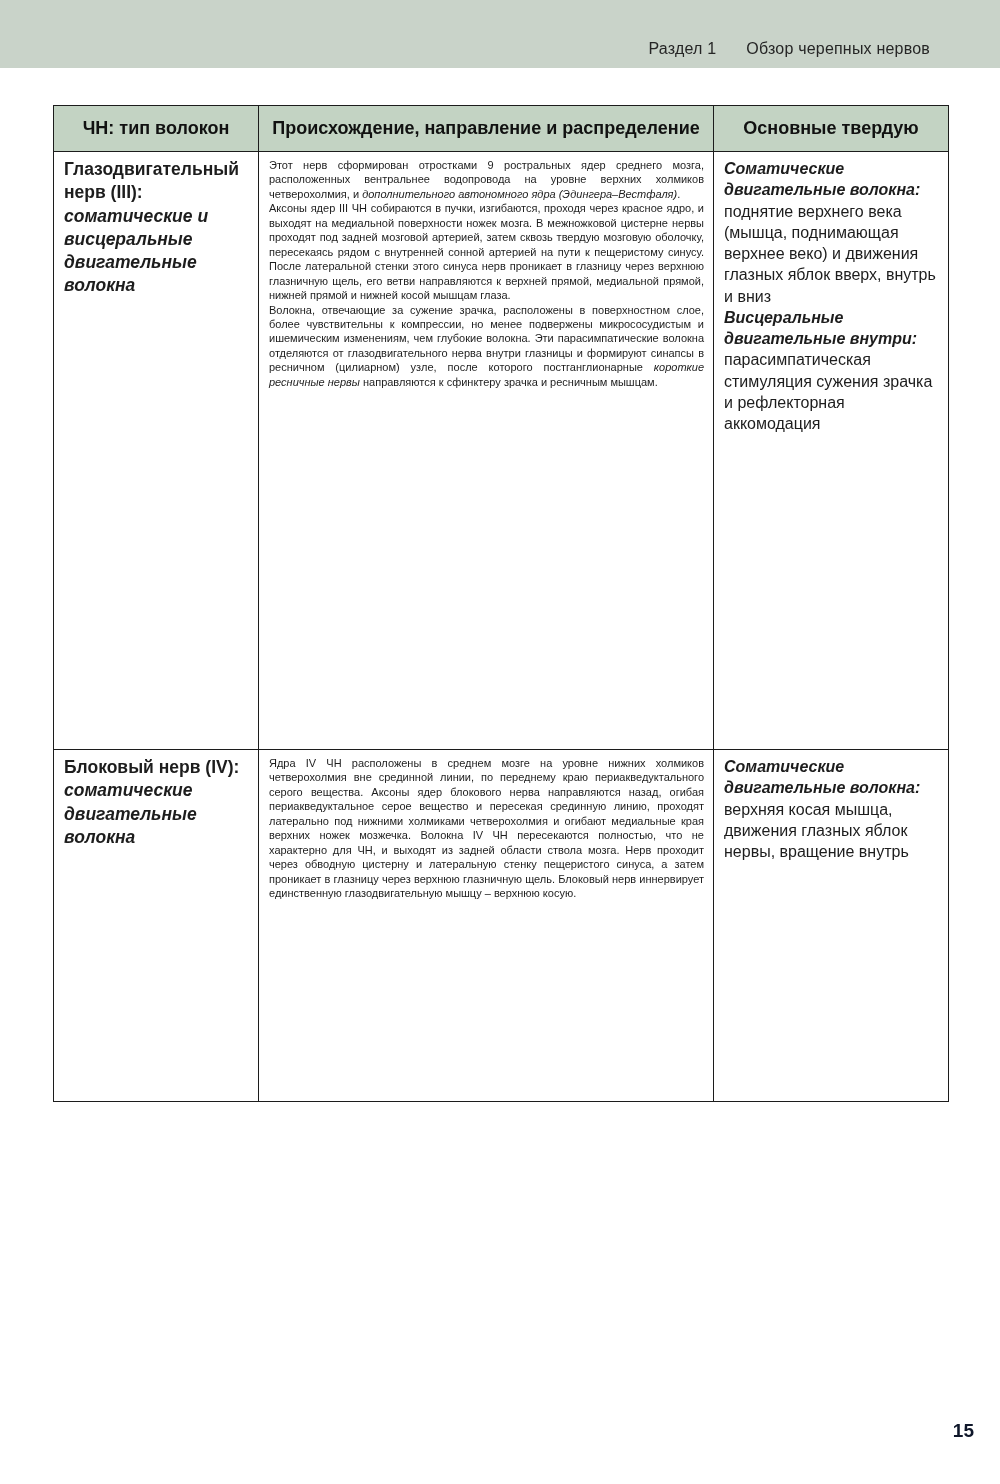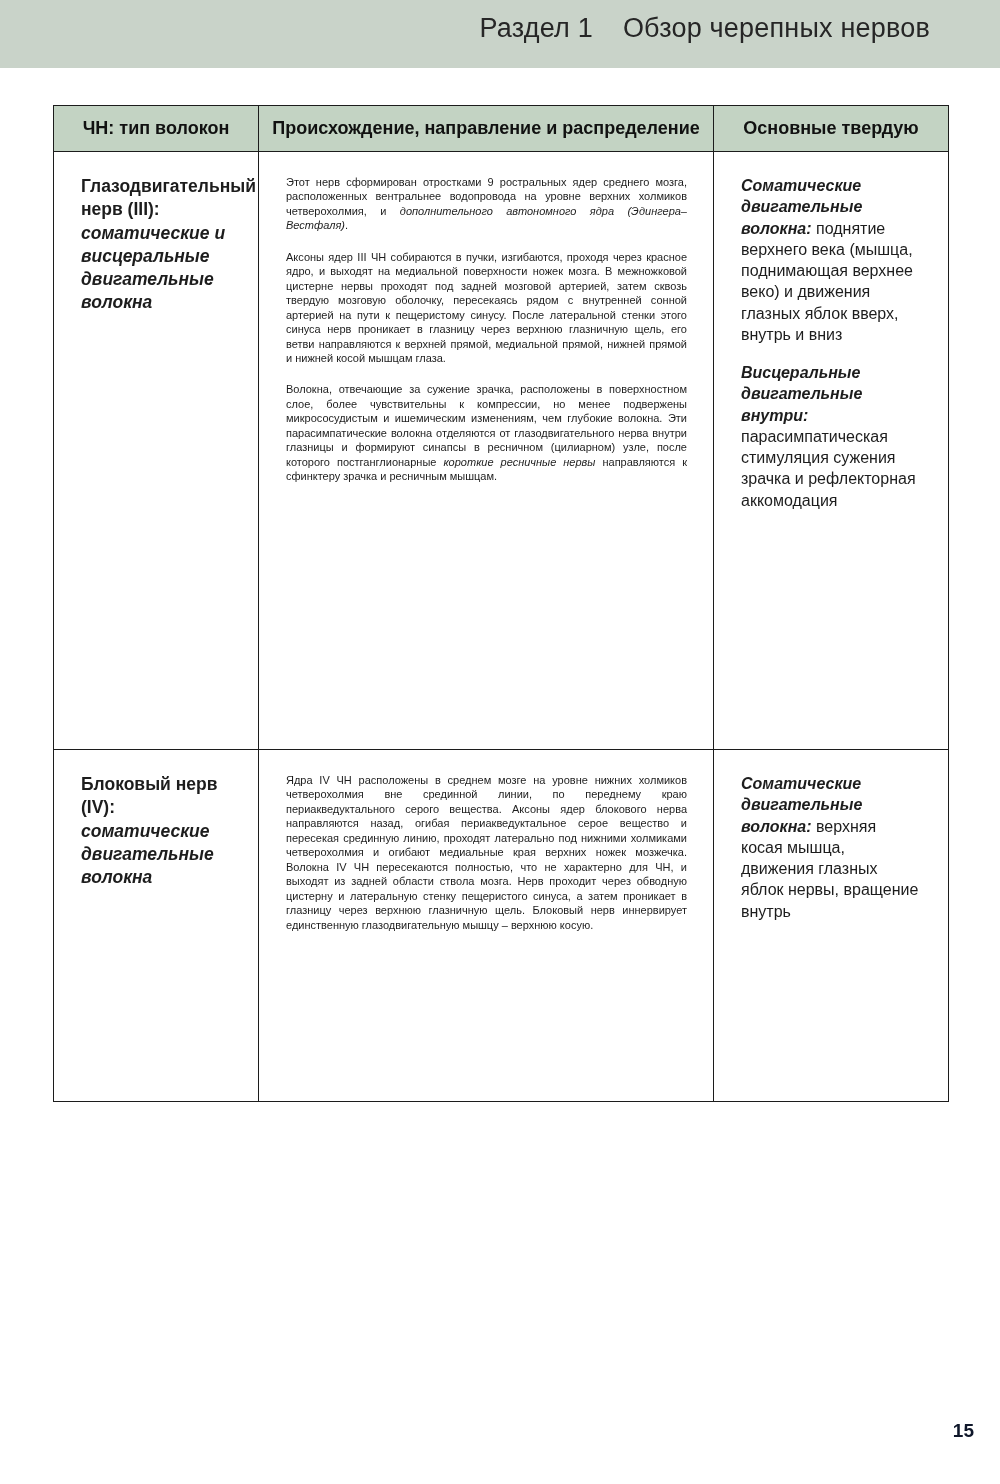--- a/index.html
+++ b/index.html
@@ -17,22 +17,22 @@
   }
   
   .topbar {
     width: 1000px;
     height: 68px;
     background: #c9d3c9;
     display: flex;
     justify-content: flex-end;
     align-items: flex-end;
     box-sizing: border-box;
-    padding: 0 70px 24px 0;
-    font-size: 27px;
+    padding: 0 70px 10px 0;
+    font-size: 16px;
     color: #262626;
     letter-spacing: 0.2px;
   }
   .topbar .section-label { margin-right: 30px; }
 
   
   table.cn-table {
     border-collapse: collapse;
     table-layout: fixed;
     width: 895px;
@@ -70,21 +70,21 @@
   }
   td.cell-origin {
     font-size: 11px;
     line-height: 1.315;
     text-align: justify;
   }
   td.cell-functions {
     font-size: 16px;
     line-height: 1.33;
   }
-  .para { margin: 17px; }
+  .para { margin: 0; }
   .b { font-weight: bold; }
   .i { font-style: italic; }
 
   
   .pagenum {
     position: absolute;
     top: 1420px;
     right: 26px;
     font-size: 19px;
     font-weight: bold;

